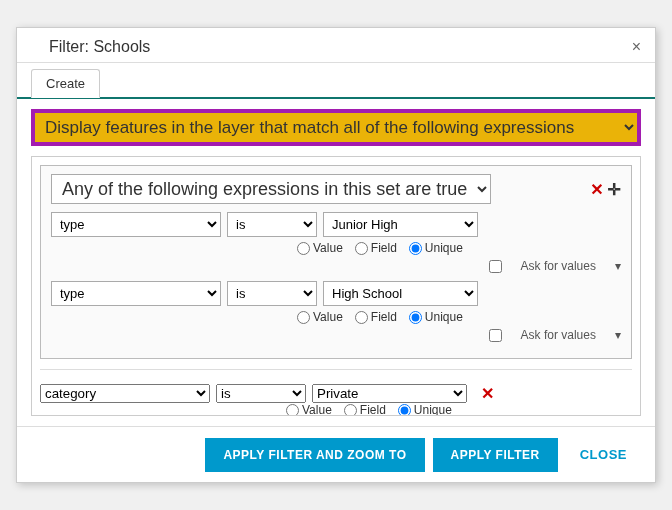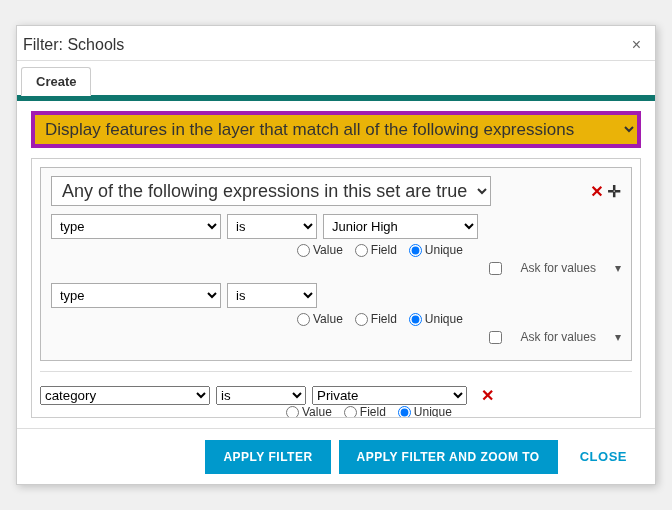--- a/index.html
+++ b/index.html
@@ -17,39 +17,38 @@
       background: #fff;
       border: 1px solid #ccc;
       width: 640px;
       box-shadow: 2px 2px 8px rgba(0,0,0,0.2);
       position: relative;
     }
     .dialog-header {
       display: flex;
       align-items: center;
       justify-content: space-between;
-      padding: 10px 14px 6px 6px;
+      padding: 10px 14px 6px 32px;
       border-bottom: 1px solid #ddd;
     }
     .dialog-title {
       font-size: 16px;
       font-weight: normal;
       color: #333;
     }
     .close-x {
       font-size: 16px;
       color: #666;
       cursor: pointer;
       line-height: 1;
     }
     .tab-bar {
-      padding: 0 4px;
-      border-bottom: 6px solid #0f766e;
-      display: flex;
-      font-weight: bold;
+      padding: 0 14px;
+      border-bottom: 2px solid #0f766e;
+      display: flex;
     }
     .tab {
       padding: 6px 14px;
       border: 1px solid #ccc;
       border-bottom: none;
       background: #fff;
       cursor: pointer;
       font-size: 13px;
       color: #333;
       margin-top: 6px;
@@ -322,20 +321,23 @@
           <span class="ask-filter-icon">▾</span>
         </div>
 
         <div class="expression-row">
           <select class="expr-field">
             <option>type</option>
           </select>
           <select class="expr-op">
             <option>is</option>
           </select>
+          <select class="expr-val">
+            <option>High School</option>
+          </select>
         </div>
         <div class="radio-row">
           <label class="radio-item">
             <input type="radio" name="r2" style=""> 
               <span>Value</span>
           </label>
           <label class="radio-item">
             <input type="radio" name="r2" style=""> 
               <span>Field</span>
           </label>
@@ -386,17 +388,17 @@
           <input type="checkbox" style="">
           <span>Ask for values</span>
           <span class="ask-filter-icon">▾</span>
         </div>
       </div>
 
     </div>
   </div>
 
   <div class="dialog-footer">
+    <button class="btn-blue">Apply Filter and Zoom To</button>
     <button class="btn-blue">Apply Filter</button>
-    <button class="btn-blue">Apply Filter and Zoom To</button>
     <button class="btn-close-text">Close</button>
   </div>
 </div>
 
 </body></html>

